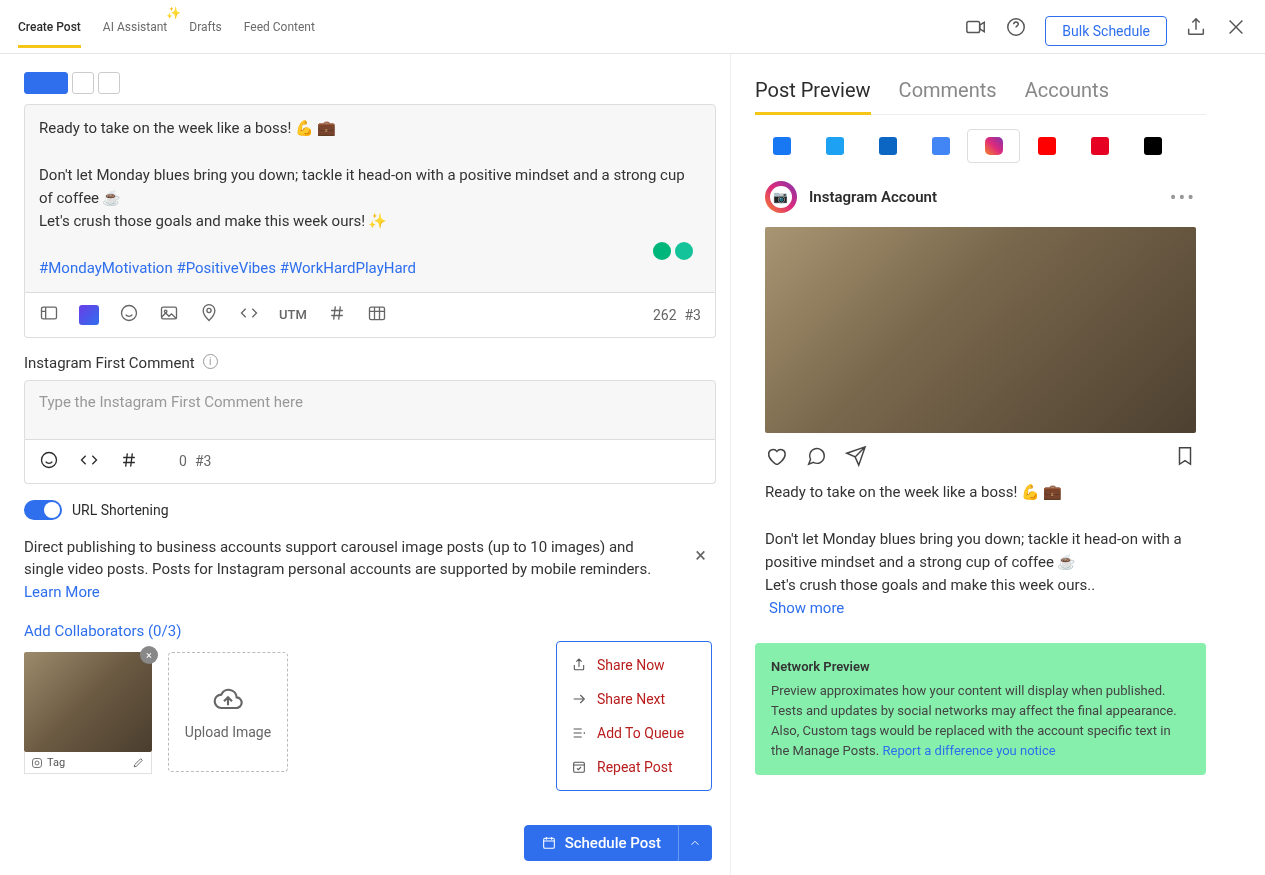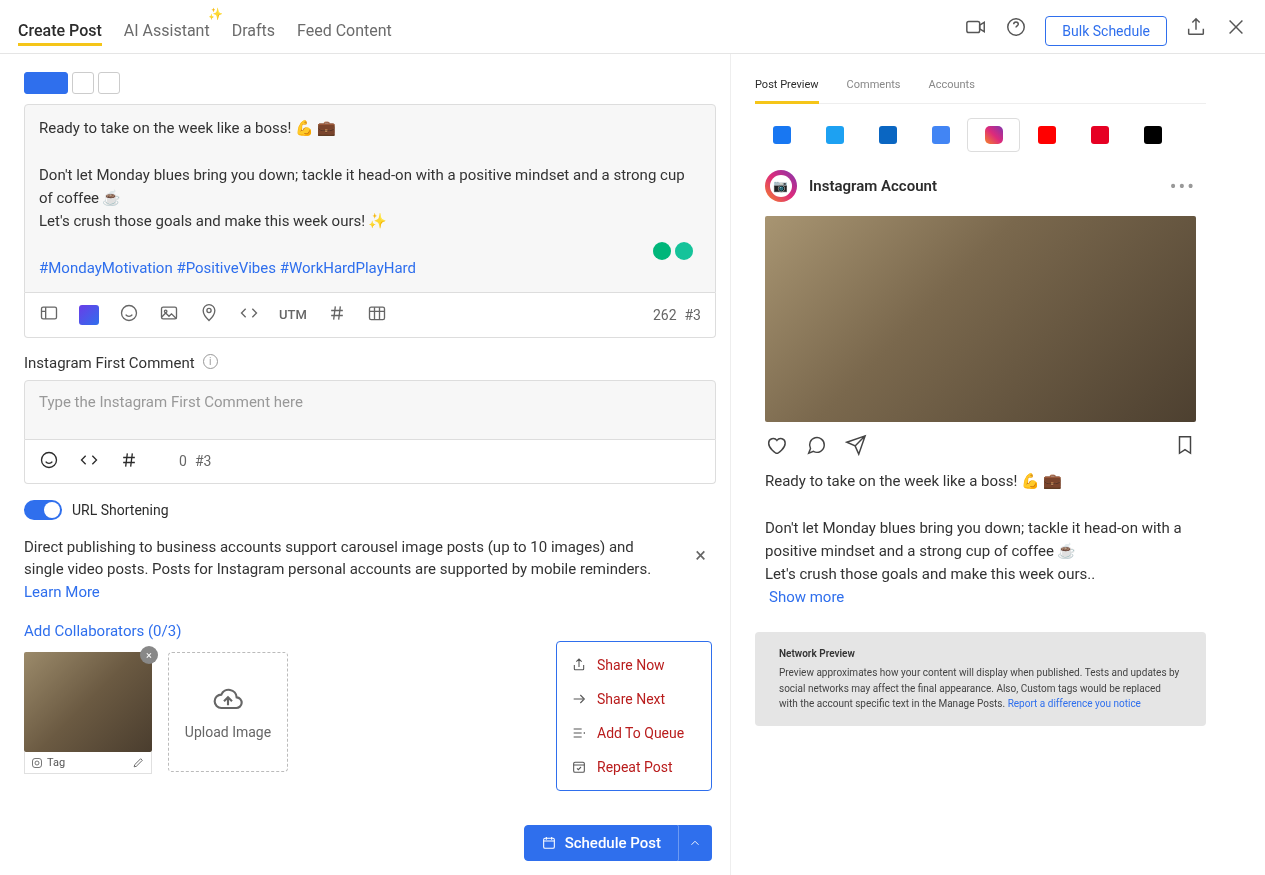--- a/index.html
+++ b/index.html
@@ -1,21 +1,21 @@
 <!DOCTYPE html>
 <html><head>
 <meta charset="utf-8">
 <style>
 * { box-sizing: border-box; margin: 0; padding: 0; font-family: -apple-system, BlinkMacSystemFont, "Segoe UI", Roboto, sans-serif; }
 body { background: #fff; color: #2c2c2c; font-size: 14px; width: 1265px; height: 875px; overflow: hidden; }
 
 
 .topbar { display: flex; align-items: center; justify-content: space-between; padding: 8px 18px 0 18px; border-bottom: 1px solid #e5e5e5; height: 54px; }
 .tabs { display: flex; gap: 22px; }
-.tab { padding: 6px 0 6px 0; color: #6b6b6b; cursor: pointer; position: relative; font-size: 16px; }
+.tab { padding: 6px 0 14px 0; color: #6b6b6b; cursor: pointer; position: relative; font-size: 12px; }
 .tab.active { color: #2c2c2c; font-weight: 500; }
 .tab.active::after { content:""; position:absolute; left:0; right:0; bottom:0; height:3px; background:#f5c518; }
 .sparkle { position: relative; }
 .sparkle::after { content:"✨"; position:absolute; top:-8px; right:-14px; font-size:12px; }
 .top-right { display:flex; gap:18px; }
 .icon-btn { width:22px; height:22px; color:#565656; cursor:pointer; display:flex; align-items:center; justify-content:center; }
 .bulk-btn { border:1px solid #2f6fed; color:#2f6fed; padding:6px 16px; border-radius:4px; font-size:14px; cursor:pointer; }
 
 .main { display:flex; height: calc(100% - 54px); }
 
@@ -71,21 +71,21 @@
 .bottom-bar { position:absolute; bottom:14px; right:18px; display:flex; gap:10px; }
 .btn-outline { border:1px solid #2f6fed; color:#2f6fed; background:#fff; padding:8px 24px; border-radius:4px; font-size:15px; cursor:pointer; }
 .btn-split-caret { border:1px solid #2f6fed; color:#2f6fed; background:#fff; width:32px; display:flex; align-items:center; justify-content:center; border-radius:4px; cursor:pointer; }
 .btn-primary { background:#2f6fed; color:#fff; padding:8px 16px; border-radius:4px 0 0 4px; font-size:15px; font-weight:500; display:flex; align-items:center; gap:8px; cursor:pointer; border:1px solid #2f6fed; }
 .btn-primary-caret { background:#2f6fed; color:#fff; width:34px; display:flex; align-items:center; justify-content:center; border-radius:0 4px 4px 0; cursor:pointer; border:1px solid #2f6fed; border-left:1px solid rgba(255,255,255,.3); }
 .btn-group { display:flex; }
 
 
 .right { width:500px; border-left:1px solid #eee; padding:18px 24px; overflow-y:auto; }
 .right-tabs { display:flex; gap:28px; border-bottom:1px solid #eee; margin-bottom:14px; }
-.rtab { padding:6px 0 12px; color:#888; font-size:11px; cursor:pointer; position:relative; }
+.rtab { padding:6px 0 12px; color:#888; font-size:20px; cursor:pointer; position:relative; }
 .rtab.active { color:#2c2c2c; }
 .rtab.active::after { content:""; position:absolute; left:0; right:0; bottom:-1px; height:3px; background:#f5c518; }
 
 .network-row { display:flex; gap:0; margin-bottom:18px; }
 .net { width:53px; height:34px; display:flex; align-items:center; justify-content:center; cursor:pointer; border:1px solid transparent; }
 .net.active { border:1px solid #ddd; border-radius:4px; }
 .net-icon { width:18px; height:18px; border-radius:3px; }
 .fb { background:#1877f2; }
 .tw { background:#1da1f2; }
 .li { background:#0a66c2; }
@@ -101,21 +101,21 @@
 .ig-avatar-inner { width:22px; height:22px; background:#fff; border-radius:50%; display:flex; align-items:center; justify-content:center; font-size:12px; }
 .pc-name { font-weight:600; font-size:15px; flex:1; }
 .pc-dots { color:#999; font-size:20px; cursor:pointer; letter-spacing:2px; }
 .pc-img { width:100%; height:206px; background:#8a7355; background-image: linear-gradient(135deg,#a89572 0%,#7a684d 40%,#4d4030 100%); border-radius:2px; margin-bottom:12px; }
 .pc-actions { display:flex; gap:18px; margin-bottom:14px; color:#444; }
 .pc-actions .spacer { flex:1; }
 .pc-actions svg { width:22px; height:22px; cursor:pointer; }
 .pc-caption { font-size:15px; line-height:1.55; color:#333; }
 .show-more { color:#2f6fed; cursor:pointer; padding-left:4px; }
 
-.notice { background:#e5e5e5; border-radius:4px; padding:14px 24px; margin-top:22px; font-size:10px; line-height:1.55; color:#444; }
+.notice { background:#86efac; border-radius:4px; padding:14px 16px; margin-top:22px; font-size:13px; line-height:1.55; color:#444; }
 .notice-title { font-weight:600; margin-bottom:4px; color:#333; }
 .notice a { color:#2f6fed; text-decoration:none; }
 
 svg { stroke:currentColor; fill:none; stroke-width:1.6; }
 </style>
 </head>
 <body>
 
 <div class="topbar">
   <div class="tabs">

